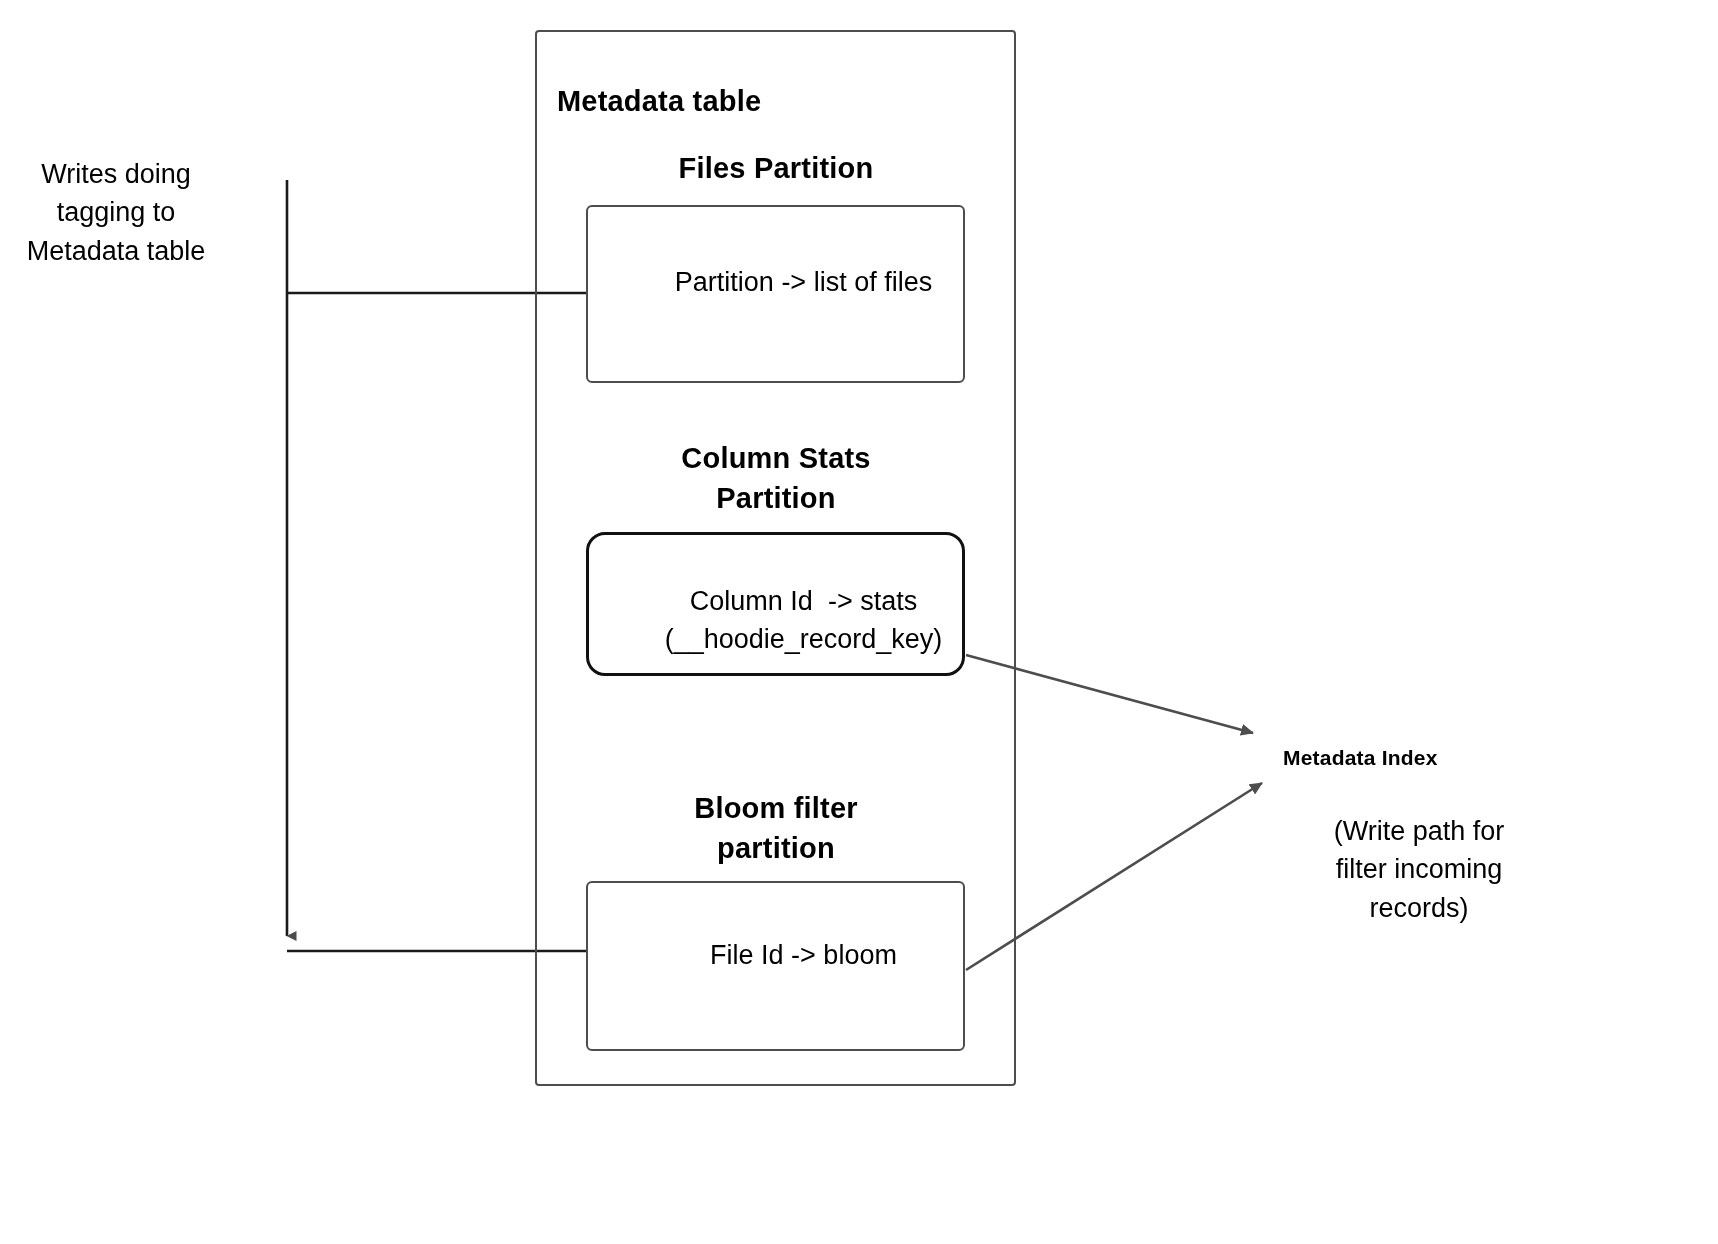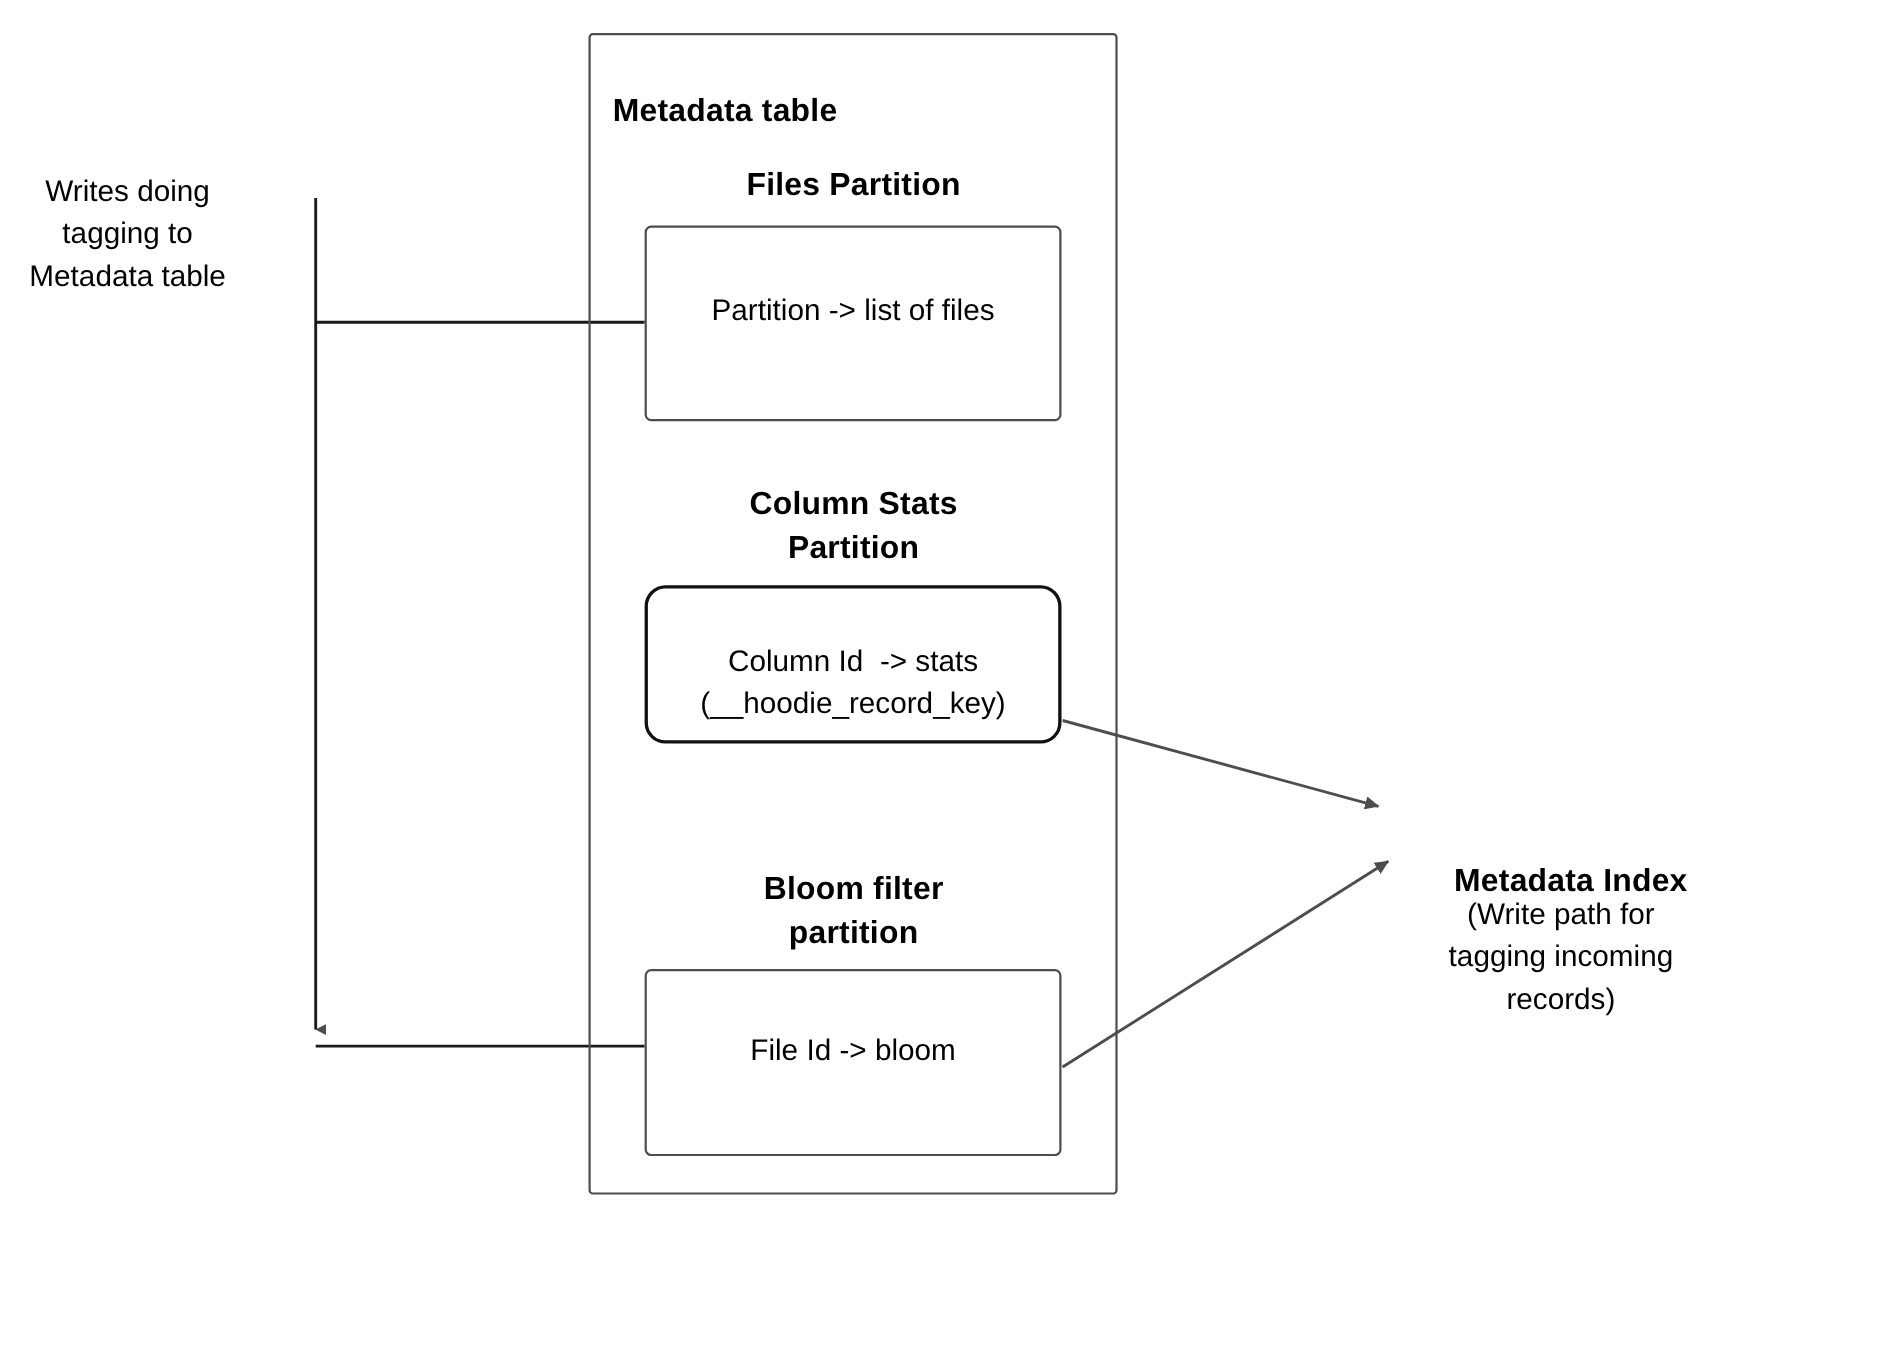--- a/index.html
+++ b/index.html
@@ -88,20 +88,21 @@
     line-height: 1.38;
   }
 
   
   .inner-box {
     position: absolute;
     box-sizing: border-box;
     border: 2.5px solid #4d4d4d;
     border-radius: 6px;
     background: transparent;
+    padding-left: 28px;
   }
   .inner-box.emphasis {
     border: 3.5px solid #111111;
   }
   #files-box { left: 586px; top: 205px; width: 379px; height: 178px; }
   #colstats-box { left: 586px; top: 532px; width: 379px; height: 144px; border-radius: 19px; }
   #bloom-box { left: 586px; top: 881px; width: 379px; height: 170px; }
 
   .box-text {
     position: absolute;
@@ -111,25 +112,25 @@
     line-height: 1.42;
     white-space: pre;
   }
   #files-box-text { top: 56px; }
   #colstats-box-text { top: 47px; }
   #bloom-box-text { top: 53px; }
 
   
   #metadata-index-title {
     left: 1283px;
-    top: 782px;
+    top: 744px;
     width: 290px;
-    font-size: 29px;
+    font-size: 21px;
     font-weight: bold;
-    text-align: center;
+    text-align: left;
     letter-spacing: 0.2px;
   }
   #metadata-index-caption {
     left: 1293px;
     top: 812px;
     width: 252px;
     font-size: 27px;
     text-align: center;
     line-height: 1.42;
   }
@@ -184,15 +185,15 @@
   <div class="inner-box emphasis" id="colstats-box">
     <div class="box-text" id="colstats-box-text"><span>Column Id  -&gt; stats</span><br><span>(__hoodie_record_key)</span></div>
   </div>
 
   <div class="txt section-title" id="bloom-filter-title"><span>Bloom filter</span><br><span>partition</span></div>
   <div class="inner-box" id="bloom-box">
     <div class="box-text" id="bloom-box-text">File Id -&gt; bloom</div>
   </div>
 
   <div class="txt" id="metadata-index-title">Metadata Index</div>
-  <div class="txt" id="metadata-index-caption"><span>(Write path for</span><br><span>tagging incoming</span><br><span>records)</span></div>
+  <div class="txt" id="metadata-index-caption"><span>(Write path for</span><br><span>filter incoming</span><br><span>records)</span></div>
 
 </div>
 
 </body></html>

